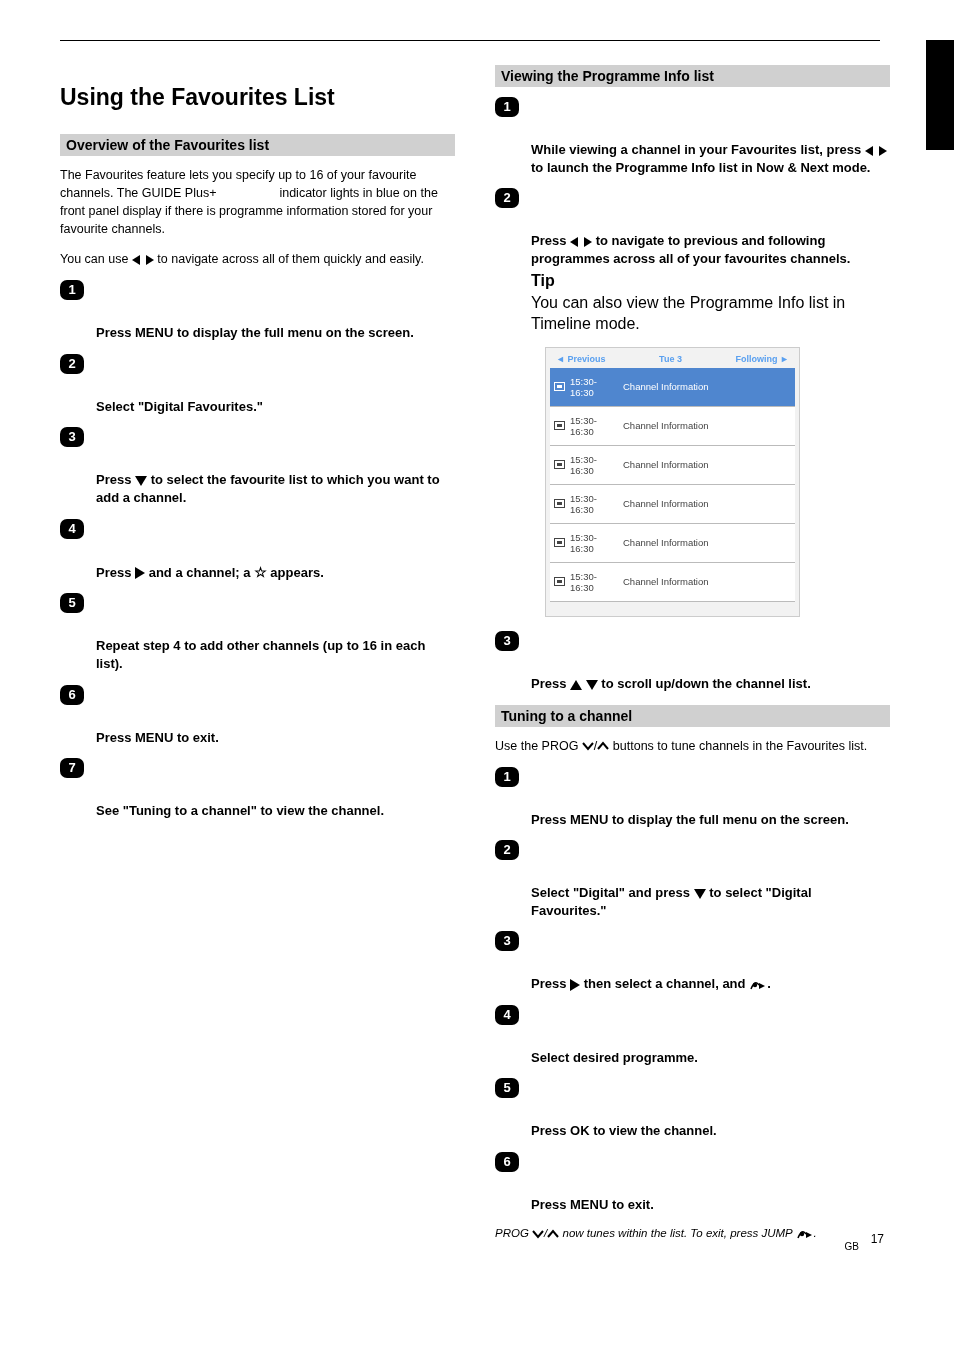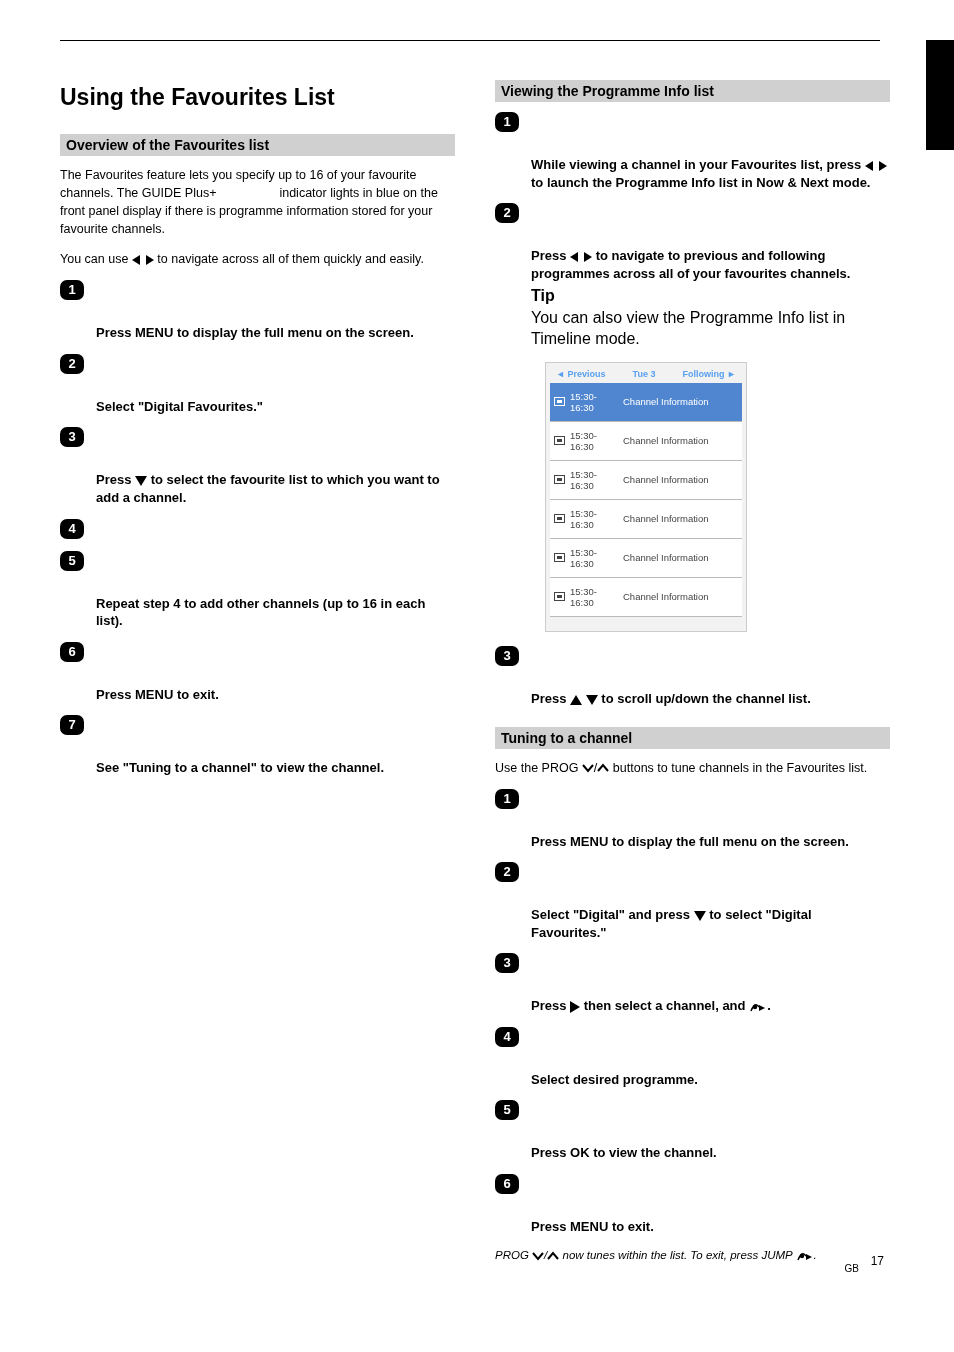--- a/index.html
+++ b/index.html
@@ -42,21 +42,21 @@
     line-height: 1.25;
     margin-bottom: 22px;
     margin-top: 22px;
   }
   .section-bar {
     background: #d0d0d0;
     font-weight: bold;
     font-size: 14px;
     padding: 3px 6px;
     margin-bottom: 10px;
-    margin-top: 19px;
+    margin-top: 4px;
   }
   p.body {
     font-size: 12.5px;
     line-height: 1.45;
     margin-bottom: 12px;
   }
   .step {
     display: flex;
     align-items: flex-start;
     margin-bottom: 12px;
@@ -79,21 +79,21 @@
   }
   .step-text .sub {
     display: block;
     font-weight: normal;
     font-size: 16px;
     margin-top: 3px;
   }
   
   .mock {
     margin: 10px 15px 14px 50px;
-    width: 202px;
+    width: 255px;
     background: #f2f2f2;
     border: 1px solid #ccc;
     padding: 4px 4px 14px 4px;
     font-size: 9.5px;
   }
   .mock-header {
     display: flex;
     align-items: center;
     justify-content: space-between;
     color: #5aa0f0;
@@ -226,20 +226,29 @@
           <span>to select the favourite list to which you want to add a channel.</span>
         </span>
       </div>
 
       <div class="step">
         <span class="step-num">
           <svg width="24" height="20" viewBox="0 0 24 20">
               <rect x="0" y="0" width="24" height="20" rx="7" fill="#000"></rect>
               <text x="12" y="14" text-anchor="middle" font-size="13" font-weight="bold" fill="#fff">4</text>
             </svg>
+        </span>
+        <span class="step-text">
+          <span>Press</span>
+          <svg width="10" height="12" viewBox="0 0 10 12" style="vertical-align:middle">
+              <polygon points="0,0 10,6 0,12" fill="#000"></polygon>
+            </svg>
+          <span>and a channel; a</span>
+          <span style="font-size:14px;">☆</span>
+          <span>appears.</span>
         </span>
       </div>
 
       <div class="step">
         <span class="step-num">
           <svg width="24" height="20" viewBox="0 0 24 20">
               <rect x="0" y="0" width="24" height="20" rx="7" fill="#000"></rect>
               <text x="12" y="14" text-anchor="middle" font-size="13" font-weight="bold" fill="#fff">5</text>
             </svg>
         </span>

